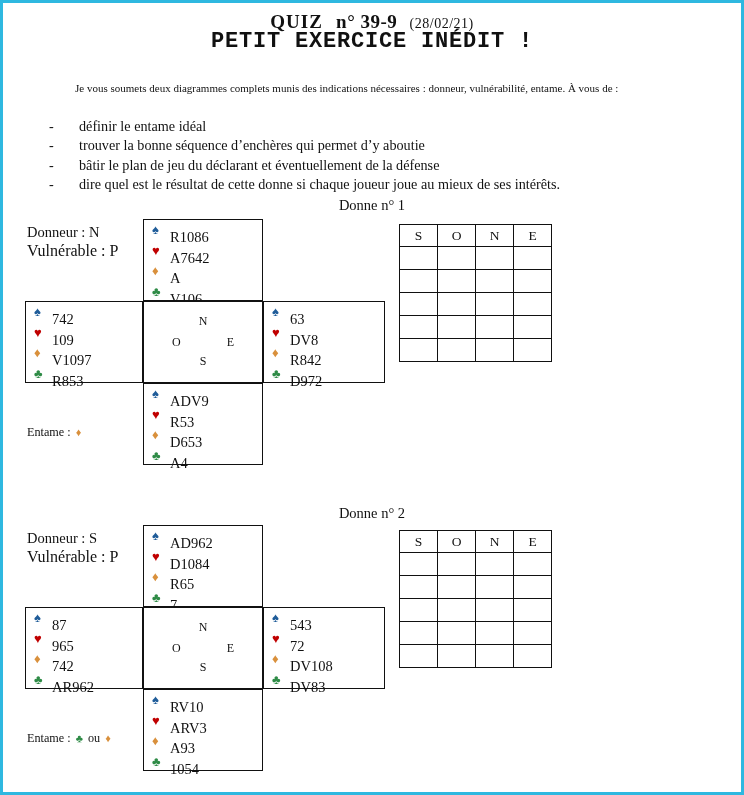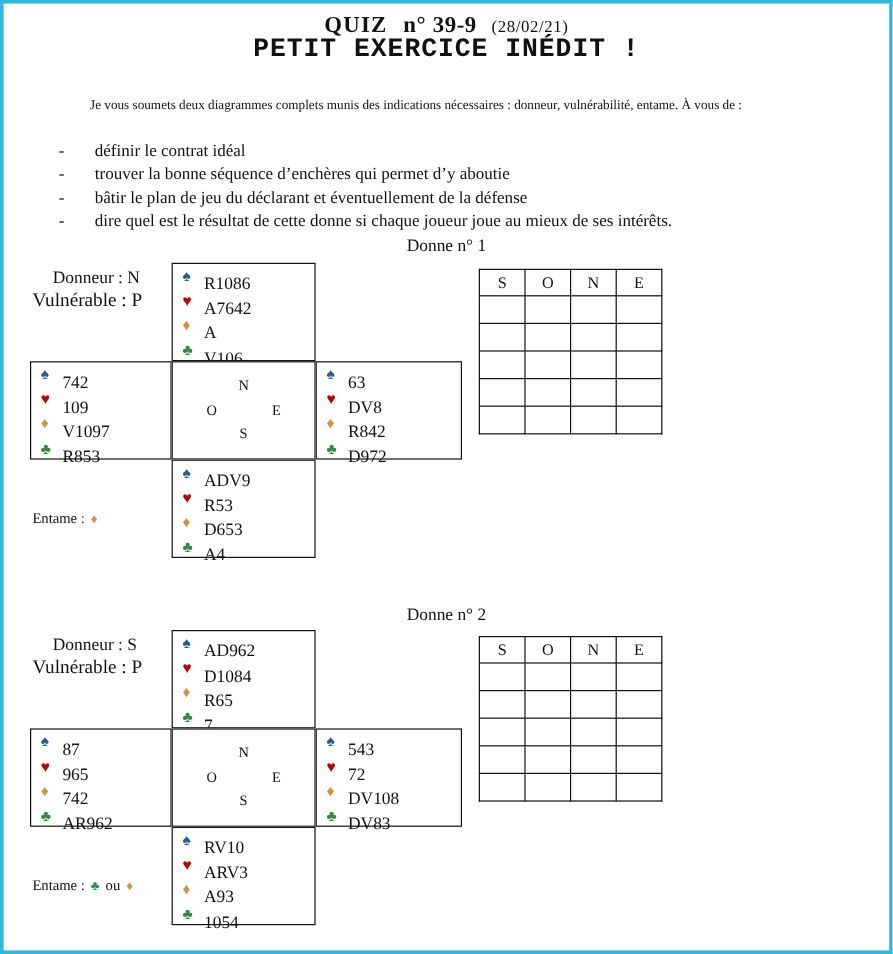--- a/index.html
+++ b/index.html
@@ -161,21 +161,20 @@
   .dealer-info {
     position: absolute;
     left: 24px;
     top: 4px;
     width: 116px;
   }
   .dealer-line {
     font-size: 14.5px;
     line-height: 19px;
     white-space: nowrap;
-    margin-left: 17px;
   }
   .vuln-line {
     font-size: 16px;
     line-height: 17px;
     white-space: nowrap;
   }
 
   
   .entame {
     position: absolute;
@@ -220,21 +219,21 @@
     <span class="date">(28/02/21)</span>
   </div>
 
   <div id="subtitle" class="title-line">PETIT  EXERCICE  INÉDIT !</div>
 
   <div id="intro">Je vous soumets deux diagrammes complets munis des indications nécessaires : donneur, vulnérabilité, entame. À vous de :</div>
 
   <div id="bullets">
     <div class="bullet-row">
       <span class="bullet-dash">-</span>
-      <span>définir le contrat idéal</span>
+      <span>définir le entame idéal</span>
     </div>
     <div class="bullet-row">
       <span class="bullet-dash">-</span>
       <span>trouver la bonne séquence d’enchères qui permet d’y aboutie</span>
     </div>
     <div class="bullet-row">
       <span class="bullet-dash">-</span>
       <span>bâtir le plan de jeu du déclarant et éventuellement de la défense</span>
     </div>
     <div class="bullet-row">

